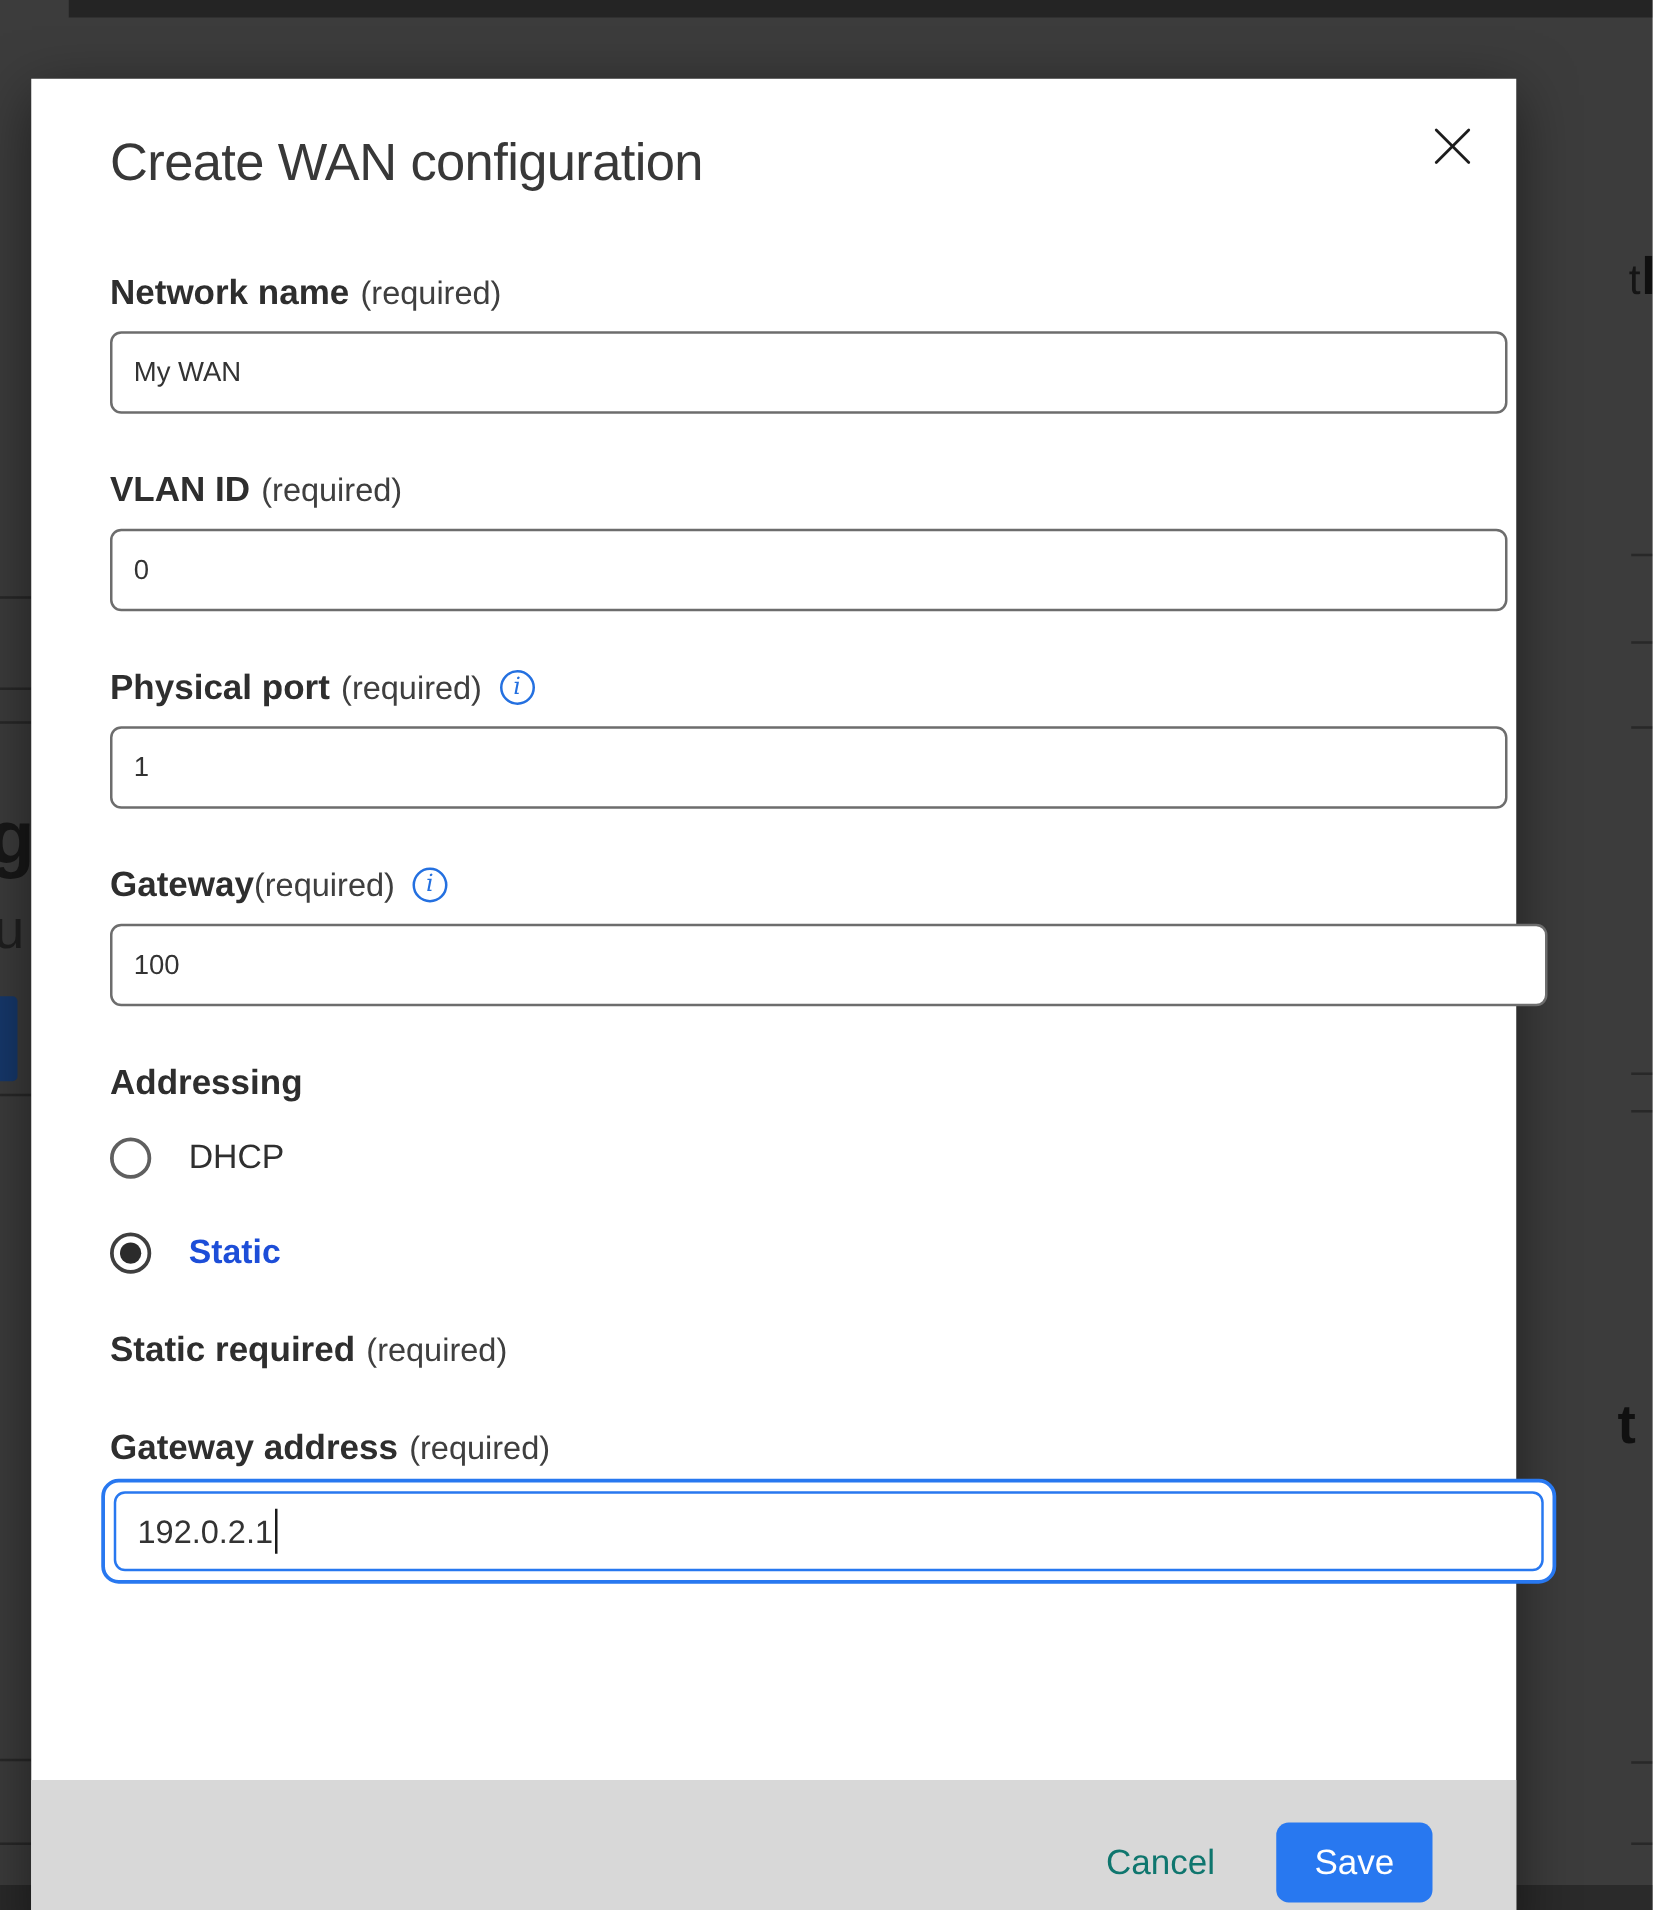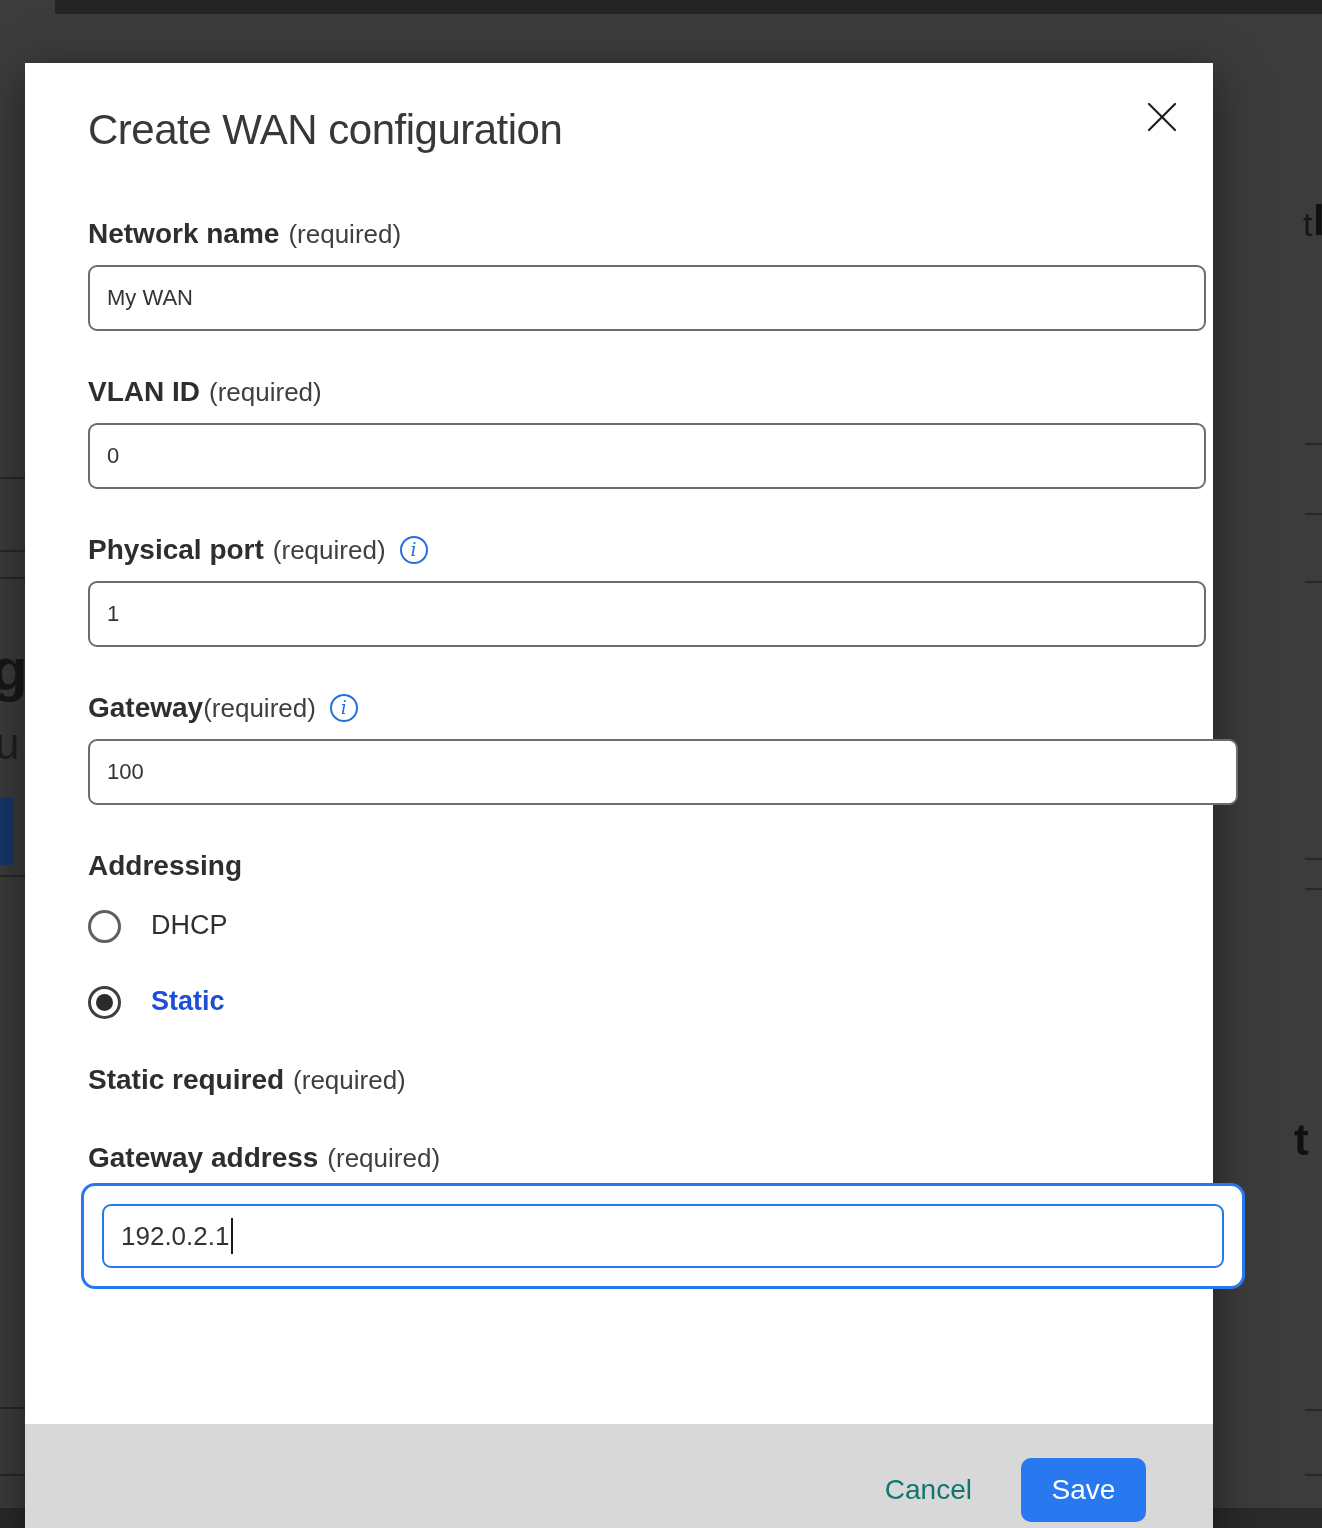--- a/index.html
+++ b/index.html
@@ -68,21 +68,21 @@
     border:3px solid #5f5f5f; background:#fff; flex:0 0 auto;
     display:flex; align-items:center; justify-content:center;
   }
   .radio.selected { border-color:#3f3f3f; }
   .radio.selected::after { content:""; width:17px; height:17px; border-radius:50%; background:#2b2b2b; }
   .radio-label { margin-left:30px; font-size:27px; color:#2f2f2f; }
   .radio-label.bold { font-weight:700; color:#1d4ed8; }
 
   .focus-wrap {
     width:1164px; margin-left:-7px; box-sizing:border-box;
-    border:3px solid #2878f0; border-radius:14px; padding:18px; background:#fff;
+    border:3px solid #2878f0; border-radius:14px; padding:7px; background:#fff;
   }
   .fakeinput {
     width:100%; height:64px; box-sizing:border-box;
     border:2px solid #2878f0; border-radius:9px; background:#fff;
     display:flex; align-items:center; padding-left:17px;
     font-size:26px; color:#333; cursor:text;
   }
   .caret { width:2px; height:36px; background:#1a1a1a; margin-left:2px; }
 
   .footer {

